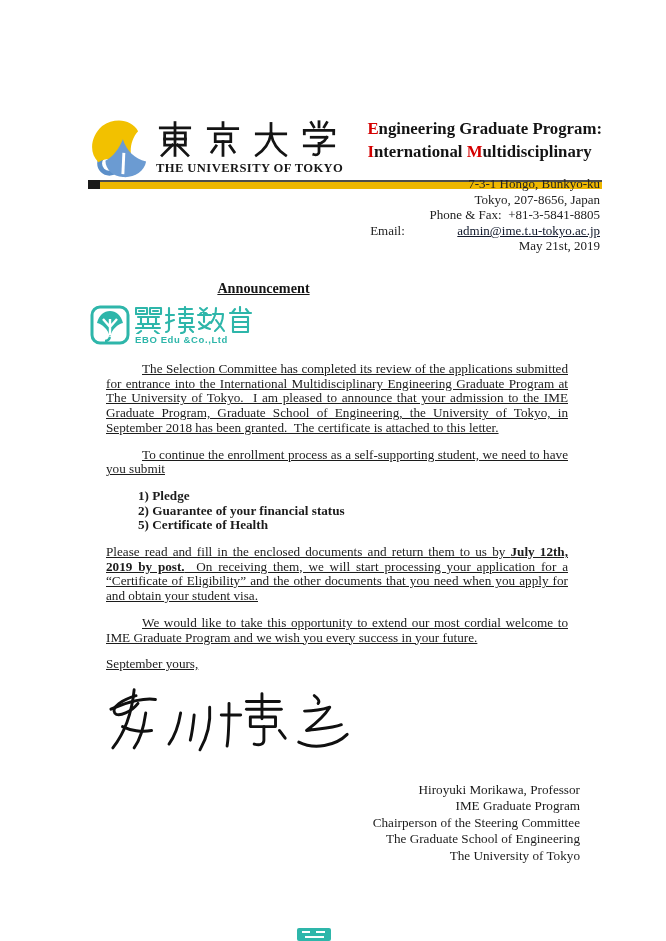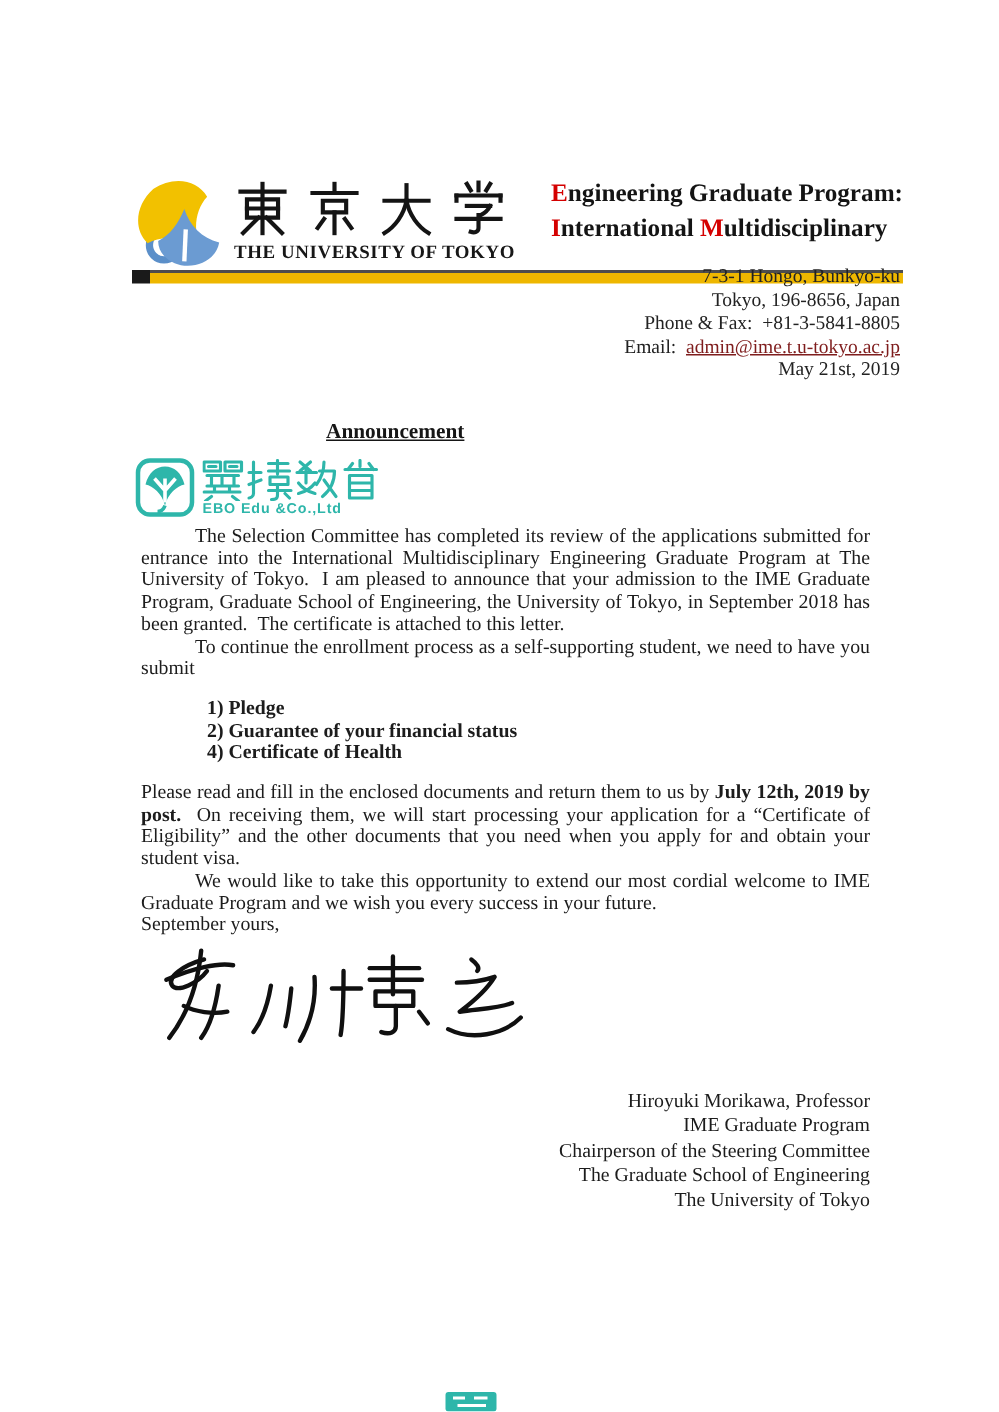--- a/index.html
+++ b/index.html
@@ -16,32 +16,32 @@
   .kanji-row svg{width:38px;height:38px;}
   .univ-name{margin-top:3px;font-size:12.6px;font-weight:bold;letter-spacing:.4px;white-space:nowrap;color:#171717;}
   .program-title{margin-left:auto;font-weight:bold;font-size:16.8px;line-height:22.5px;color:#141414;white-space:nowrap;}
   .program-title .cap{color:#d40000;}
   
   .rule{top:180px;left:88px;width:514px;height:9px;display:flex;}
   .rule .black-cap{width:12px;height:100%;background:#1a1a1a;}
   .rule .gold{flex:1;height:100%;background:#eeb700;border-top:2px solid #4d4d4d;box-sizing:border-box;}
   
   .contact{top:176px;right:66px;text-align:right;font-size:13px;line-height:15.6px;color:#222;}
-  .contact a{color:#7f1d1d;}
+  .contact a{color:#0f172a;margin-left:46px;}
   
   .announce{top:280px;left:0;width:527px;text-align:center;font-weight:bold;font-size:14.2px;text-decoration:underline;color:#161616;}
   
   .wmark{top:305px;left:90px;display:flex;align-items:flex-start;gap:5px;}
   .wmark .icon{width:40px;height:40px;}
   .wm-right{padding-top:1px;}
   .wm-right svg{display:block;}
   .wm-co{font-family:"Liberation Sans","DejaVu Sans",sans-serif;font-size:9.5px;font-weight:bold;color:#2eb6aa;letter-spacing:.6px;margin-top:0px;}
   
   .content{top:350px;left:94px;width:486px;font-size:13.2px;line-height:14.7px;text-align:justify;color:#1c1c1c;}
-  .content p{margin:0;}
+  .content p{margin:12px;text-decoration:underline;}
   .indent{text-indent:36px;}
   .enclosures{margin:12px 0 12px 44px;font-weight:bold;text-align:left;}
   .p4{margin-top:14px;}
   .closing{margin-top:26px;text-align:left;}
   .sig{display:block;margin:4px 0 0 2px;}
   .signer{margin-top:6px;line-height:16.4px;text-align:right;}
   
   .foot-frag{top:928px;left:297px;width:34px;height:13px;background:#2eb6aa;border-radius:2px;overflow:hidden;}
   .foot-frag i{display:block;position:absolute;background:#ffffff;}
   .foot-frag i.a{left:5px;top:3px;width:8px;height:2px;}
@@ -119,21 +119,21 @@
   </div>
 </div>
 
 <div class="abs rule">
   <div class="black-cap"></div>
   <div class="gold"></div>
 </div>
 
 <div class="abs contact">
   <div>7-3-1 Hongo, Bunkyo-ku</div>
-  <div>Tokyo, 196-8656, Japan</div>
+  <div>Tokyo, 207-8656, Japan</div>
   <div>Phone &amp; Fax: &nbsp;+81-3-5841-8805</div>
   <div><span>Email: &nbsp;</span><a href="#">admin@ime.t.u-tokyo.ac.jp</a></div>
   <div>May 21st, 2019</div>
 </div>
 
 <div class="abs announce">Announcement</div>
 
 <div class="abs wmark">
   <svg class="icon" viewBox="0 0 40 40">
     <rect x="2" y="2" width="36" height="36" rx="8" fill="#ffffff" stroke="#2eb6aa" stroke-width="3"></rect>
@@ -159,21 +159,21 @@
   </div>
 </div>
 
 <div class="abs content">
   <p class="indent">The Selection Committee has completed its review of the applications submitted for entrance into the International Multidisciplinary Engineering Graduate Program at The University of Tokyo. &nbsp;I am pleased to announce that your admission to the IME Graduate Program, Graduate School of Engineering, the University of Tokyo, in September 2018 has been granted. &nbsp;The certificate is attached to this letter.</p>
   <p class="indent">To continue the enrollment process as a self-supporting student, we need to have you submit</p>
 
   <div class="enclosures">
     <div>1) Pledge</div>
     <div>2) Guarantee of your financial status</div>
-    <div>4) Certificate of Health</div>
+    <div>5) Certificate of Health</div>
   </div>
 
   <p><span>Please read and fill in the enclosed documents and return them to us by </span><b>July 12th, 2019 by post.</b><span> &nbsp;On receiving them, we will start processing your application for a “Certificate of Eligibility” and the other documents that you need when you apply for and obtain your student visa.</span></p>
 
   <p class="indent p4">We would like to take this opportunity to extend our most cordial welcome to IME Graduate Program and we wish you every success in your future.</p>
 
   <p class="closing">September yours,</p>
 
   <svg class="sig" width="268" height="92" viewBox="0 0 270 95" aria-label="森川博之">
     <g class="sg">

